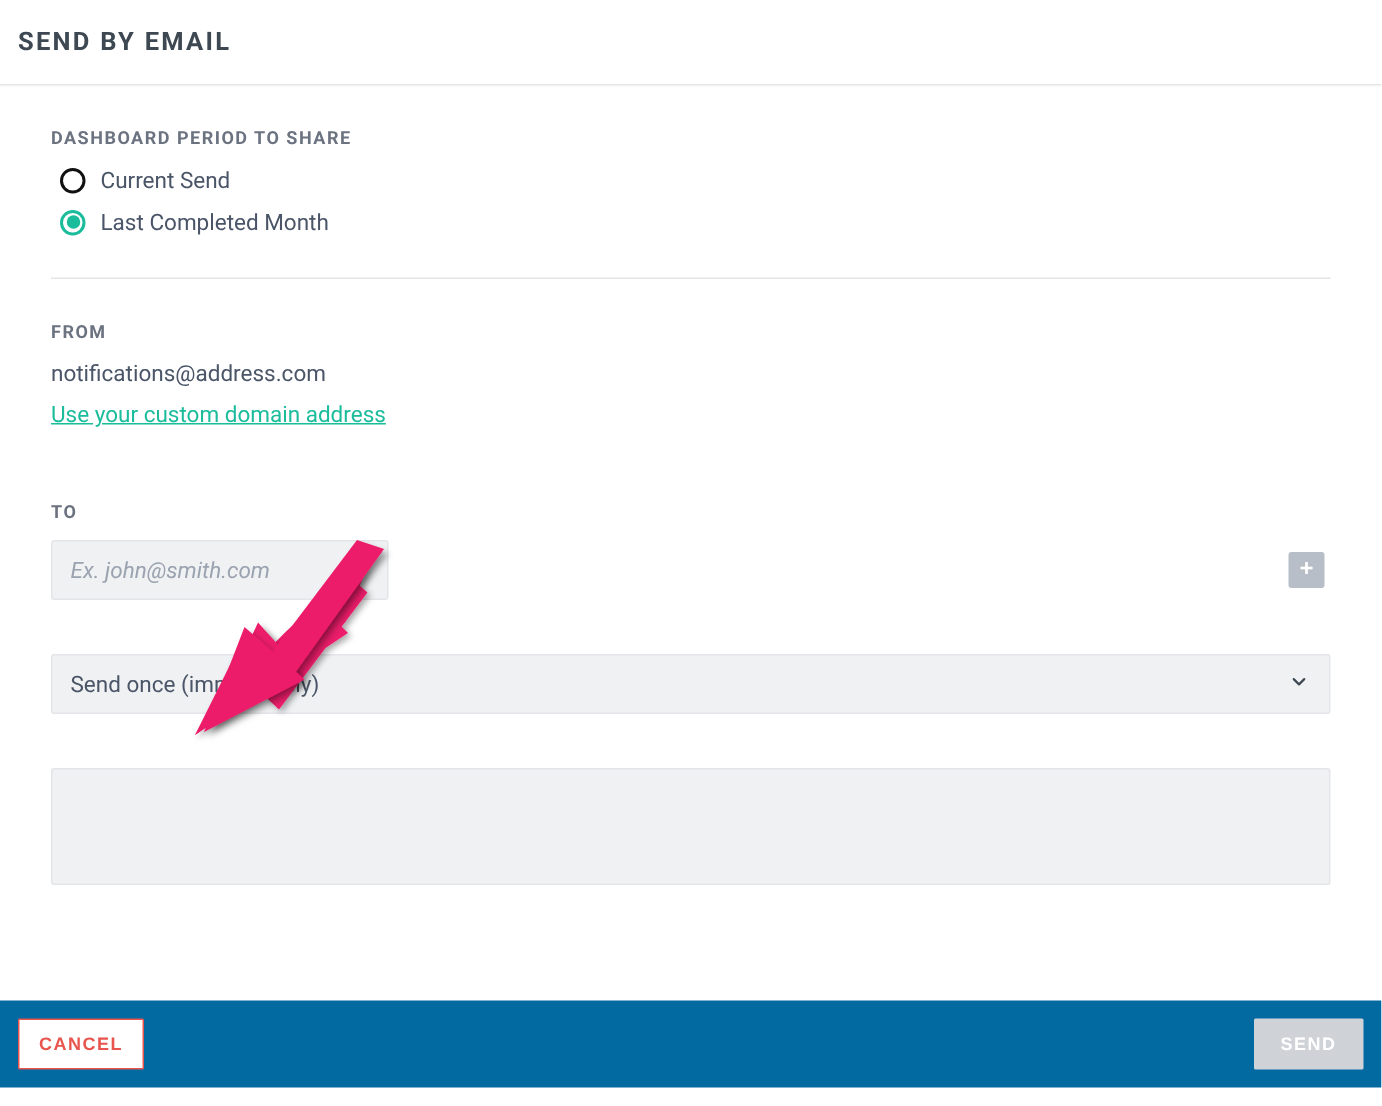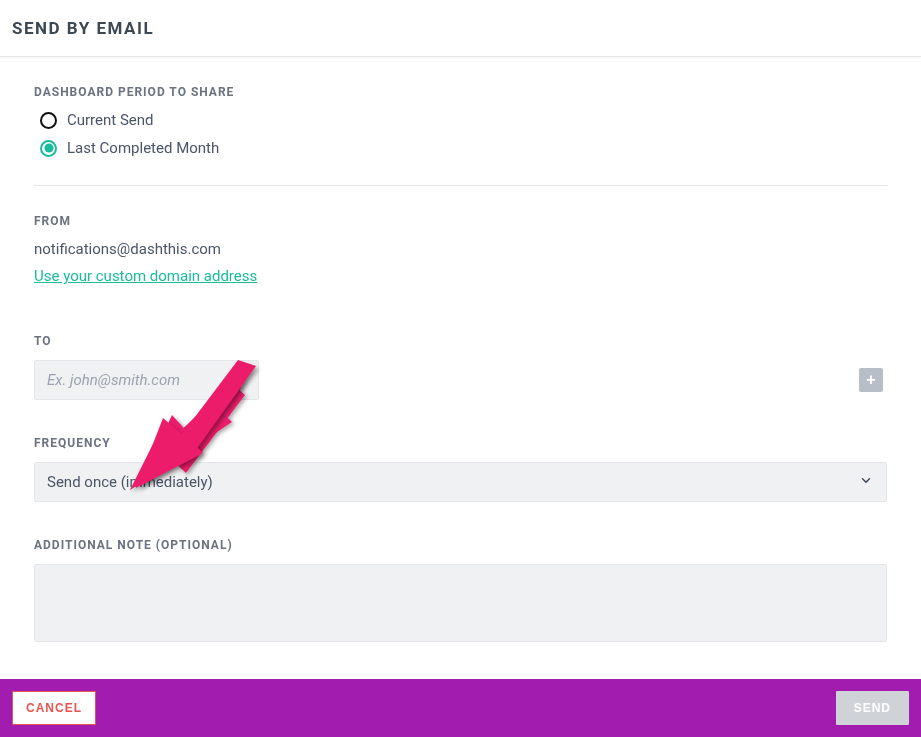--- a/index.html
+++ b/index.html
@@ -158,28 +158,28 @@
       border-radius: 2px;
       padding: 10px 12px;
       font-size: 15px;
       color: #4a5568;
       font-family: inherit;
       resize: none;
       height: 78px;
     }
     .footer {
       position: absolute;
-      bottom: 0;
+      bottom: 12px;
       left: 0;
       right: 0;
       padding: 12px;
       display: flex;
       justify-content: space-between;
       align-items: center;
-      background: #a21caf;
+      background: #0369a1;
     }
     .btn-cancel {
       border: 1px solid #e8544e;
       background: #fff;
       color: #e8544e;
       font-size: 12px;
       font-weight: 700;
       letter-spacing: 1px;
       padding: 9px 13px;
       cursor: pointer;
@@ -224,50 +224,48 @@
         <span class="radio-circle selected"></span>
         <span class="radio-label">Last Completed Month</span>
       </div>
     </div>
   </div>
 
   <hr class="divider">
 
   <div>
     <div class="section-label">FROM</div>
-    <div class="from-email">notifications@dashthis.com</div>
+    <div class="from-email">notifications@address.com</div>
     <a class="link">Use your custom domain address</a>
   </div>
 
   <div class="to-section">
     <div class="section-label">TO</div>
     <div class="input-wrap">
       <input type="text" class="text-input" placeholder="Ex. john@smith.com" style="">
       <button class="add-btn-abs">
         <span>+</span>
       </button>
     </div>
   </div>
 
   <div class="freq-section">
-    <div class="section-label">FREQUENCY</div>
     <div class="select-wrap">
       <button class="select" style="text-align:left;">
         <span>Send once (immediately)</span>
       </button>
       <span class="chevron">
         <svg width="14" height="14" viewBox="0 0 24 24" fill="none" stroke="#3d4852" stroke-width="2.5" stroke-linecap="round" stroke-linejoin="round">
             <polyline points="6 9 12 15 18 9"></polyline>
           </svg>
       </span>
     </div>
   </div>
 
   <div class="note-section">
-    <div class="section-label">ADDITIONAL NOTE (OPTIONAL)</div>
     <textarea class="textarea" style=""></textarea>
   </div>
 
 </div>
 
 <div class="footer">
   <button class="btn-cancel">CANCEL</button>
   <button class="btn-send">SEND</button>
 </div>
 

